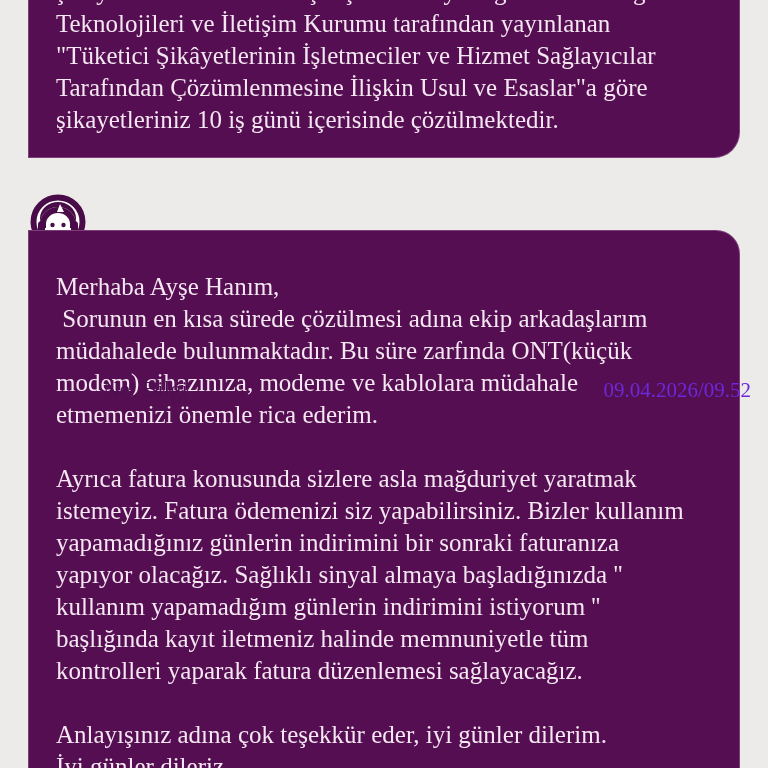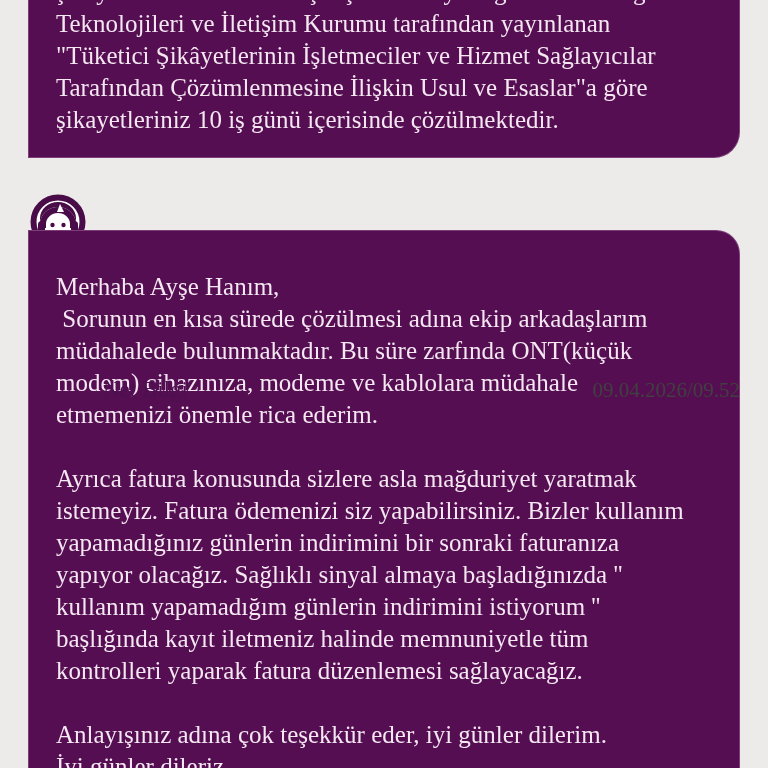--- a/index.html
+++ b/index.html
@@ -31,22 +31,22 @@
     position:absolute;top:186px;left:0;width:768px;height:70px;z-index:2;
   }
   .avatar{
     position:absolute;left:30px;top:194px;width:56px;height:56px;
   }
   .agent-name{
     position:absolute;left:103px;top:190px;
     font-size:23px;line-height:28px;color:#4c1051;
   }
   .timestamp{
-    position:absolute;right:28px;top:191px;text-align:center;
-    font-size:21px;line-height:26px;color:#404040;
+    position:absolute;right:17px;top:191px;text-align:center;
+    font-size:21px;line-height:26px;color:#6d28d9;
   }
 </style>
 </head>
 <body>
 
 <div class="screen">
 
   <div class="bubble bubble-prev"><span>şikayetiniz tarafımıza ulaşmıştır. Konuyla ilgili olarak Bilgi
 Teknolojileri ve İletişim Kurumu tarafından yayınlanan
 "Tüketici Şikâyetlerinin İşletmeciler ve Hizmet Sağlayıcılar

